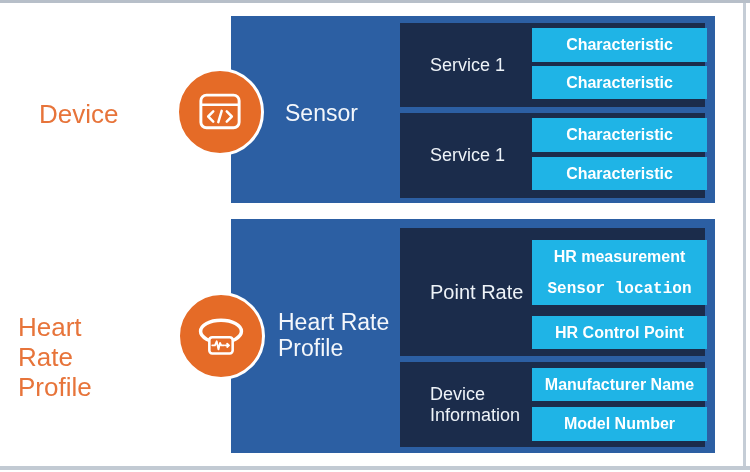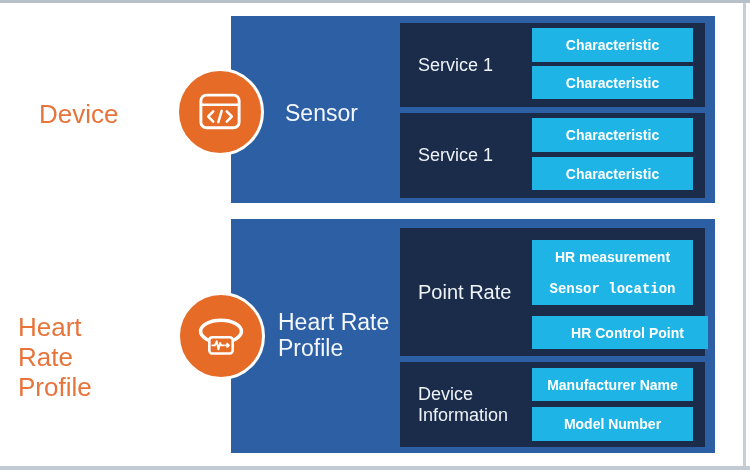--- a/index.html
+++ b/index.html
@@ -22,27 +22,27 @@
   .panel-title { position:absolute; color:#f4f7fb; font-size:23px; line-height:26px; }
   .title-top    { left:54px; top:84px; }
   .title-bottom { left:47px; top:90px; width:125px; }
 
   .service-box {
     position:absolute; left:169px; width:305px; background:#1b2c4b;
     display:flex; align-items:center;
   }
   .service-name {
     color:#eef3f8; font-size:18px; line-height:21px;
-    padding-left:18px; width:108px;
+    padding-left:30px; width:108px;
   }
   .service-name.lg { font-size:20px; }
 
   .char-btn {
-    position:absolute; left:132px; width:161px; height:34px;
-    background:#1fb4e6; color:#ffffff; font-size:14px; font-weight:700;
+    position:absolute; left:132px; width:175px; height:34px;
+    background:#1fb4e6; color:#ffffff; font-size:16px; font-weight:700;
     display:flex; align-items:center; justify-content:center;
   }
 
   .icon-circle {
     position:absolute; width:88px; height:88px; border-radius:50%;
     background:#e56b27; border:3px solid #ffffff; box-sizing:border-box;
     display:flex; align-items:center; justify-content:center; z-index:2;
   }
   .circle-top    { left:176px; top:68px; }
   .circle-bottom { left:177px; top:292px; }
@@ -86,21 +86,21 @@
 
   <div class="side-label heartrate-label">Heart Rate Profile</div>
 
   <div class="panel panel-bottom">
     <div class="panel-title title-bottom">Heart Rate Profile</div>
 
     <div class="service-box" style="top:9px; height:128px;">
       <div class="service-name lg">Point Rate</div>
       <div class="char-btn" style="top:12px; height:33px;">HR measurement</div>
       <div class="char-btn" style="top:44px; height:33px;font-family:Liberation Mono, monospace;">Sensor location</div>
-      <div class="char-btn" style="top:88px; height:33px;padding-left:15px;">HR Control Point</div>
+      <div class="char-btn" style="top:88px; height:33px;">HR Control Point</div>
     </div>
 
     <div class="service-box" style="top:143px; height:85px;">
       <div class="service-name">Device Information</div>
       <div class="char-btn" style="top:6px; height:33px;">Manufacturer Name</div>
       <div class="char-btn" style="top:45px; height:34px;">Model Number</div>
     </div>
   </div>
 
   <div class="icon-circle circle-bottom">

